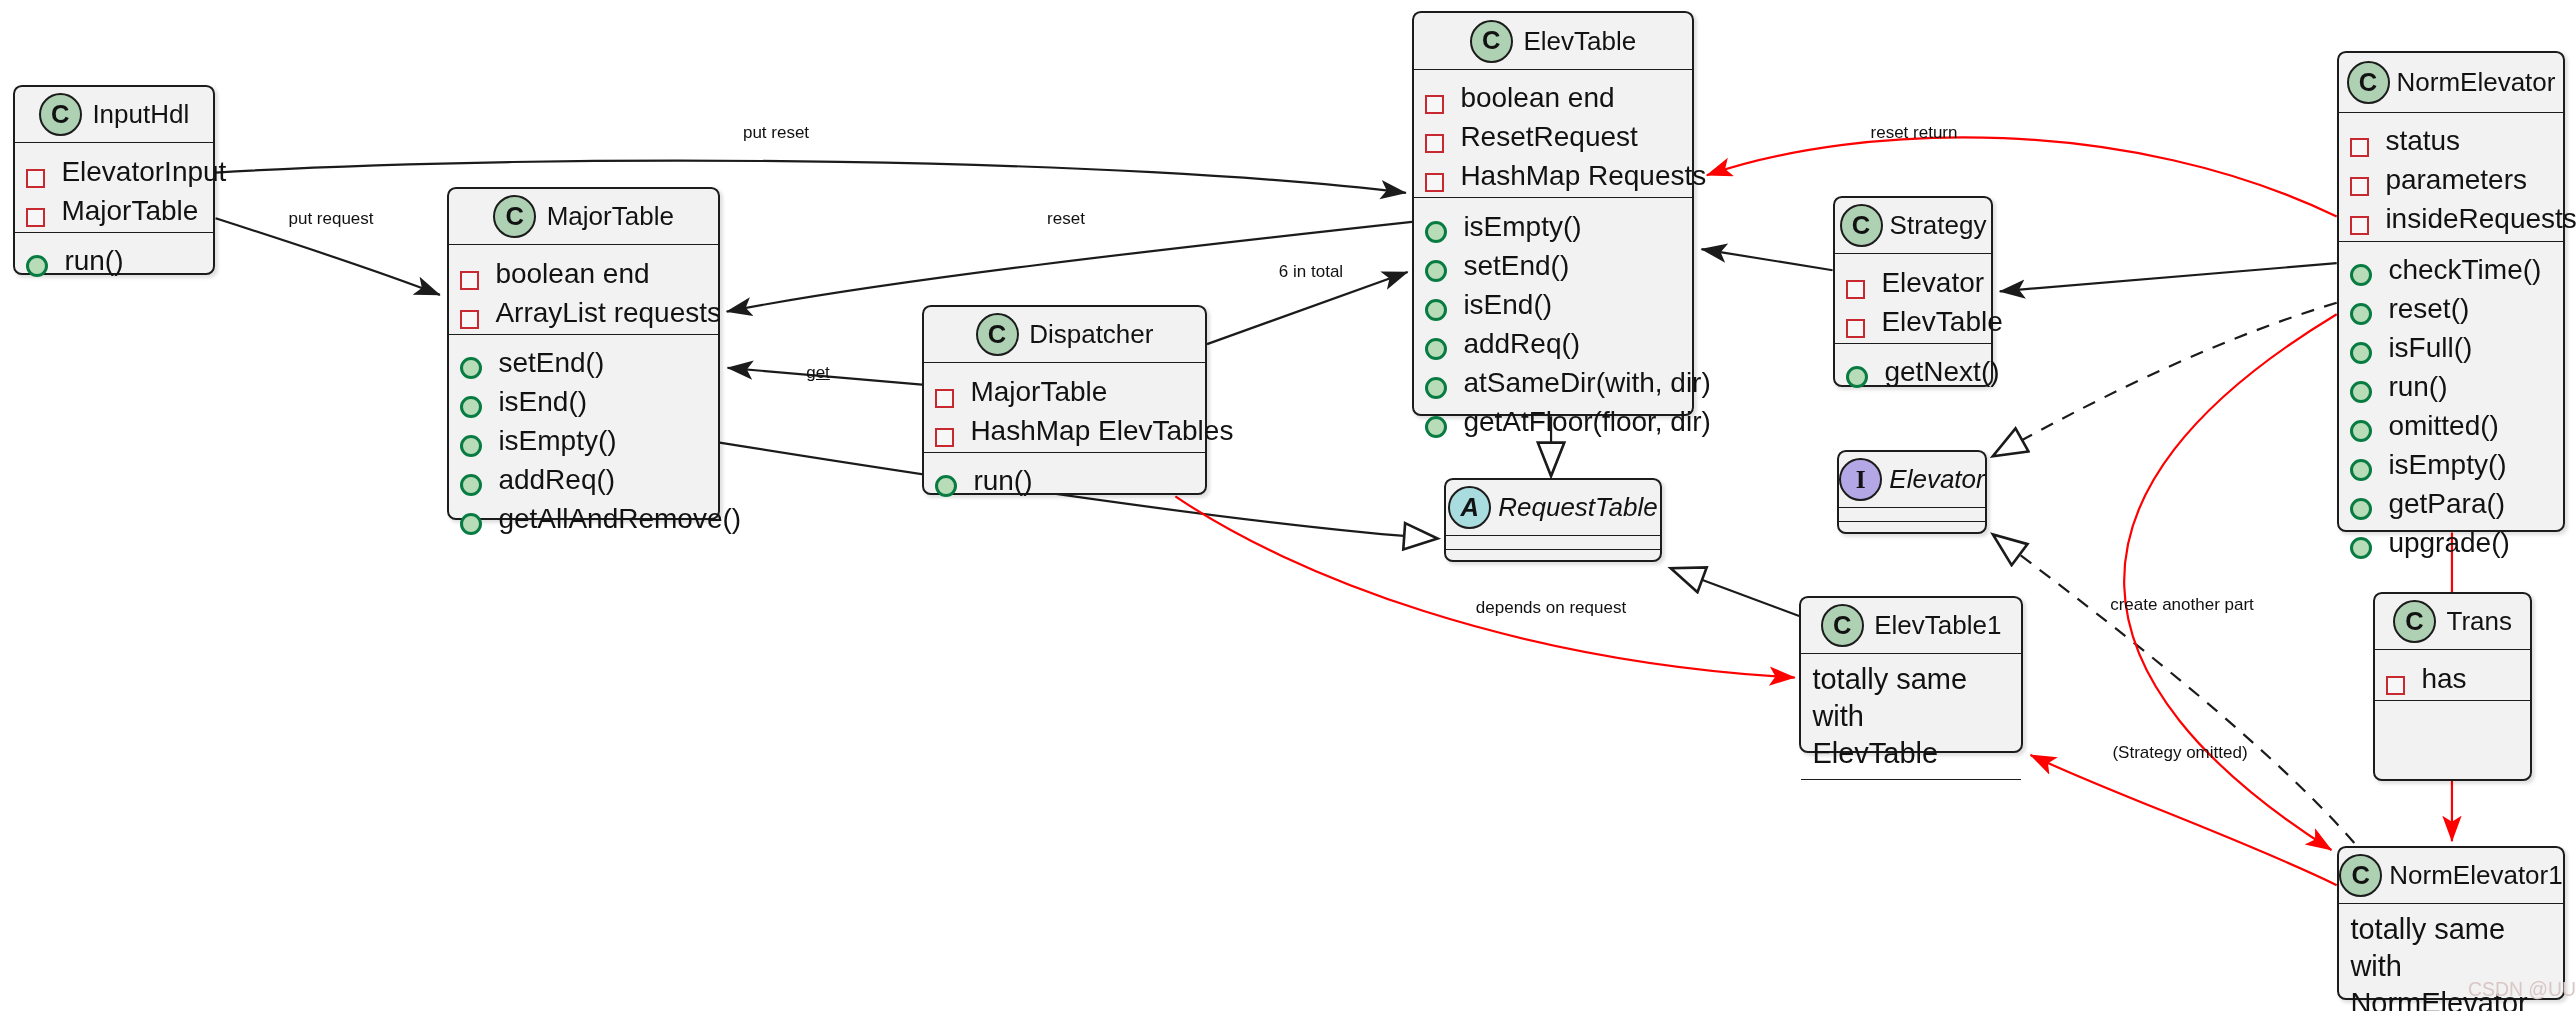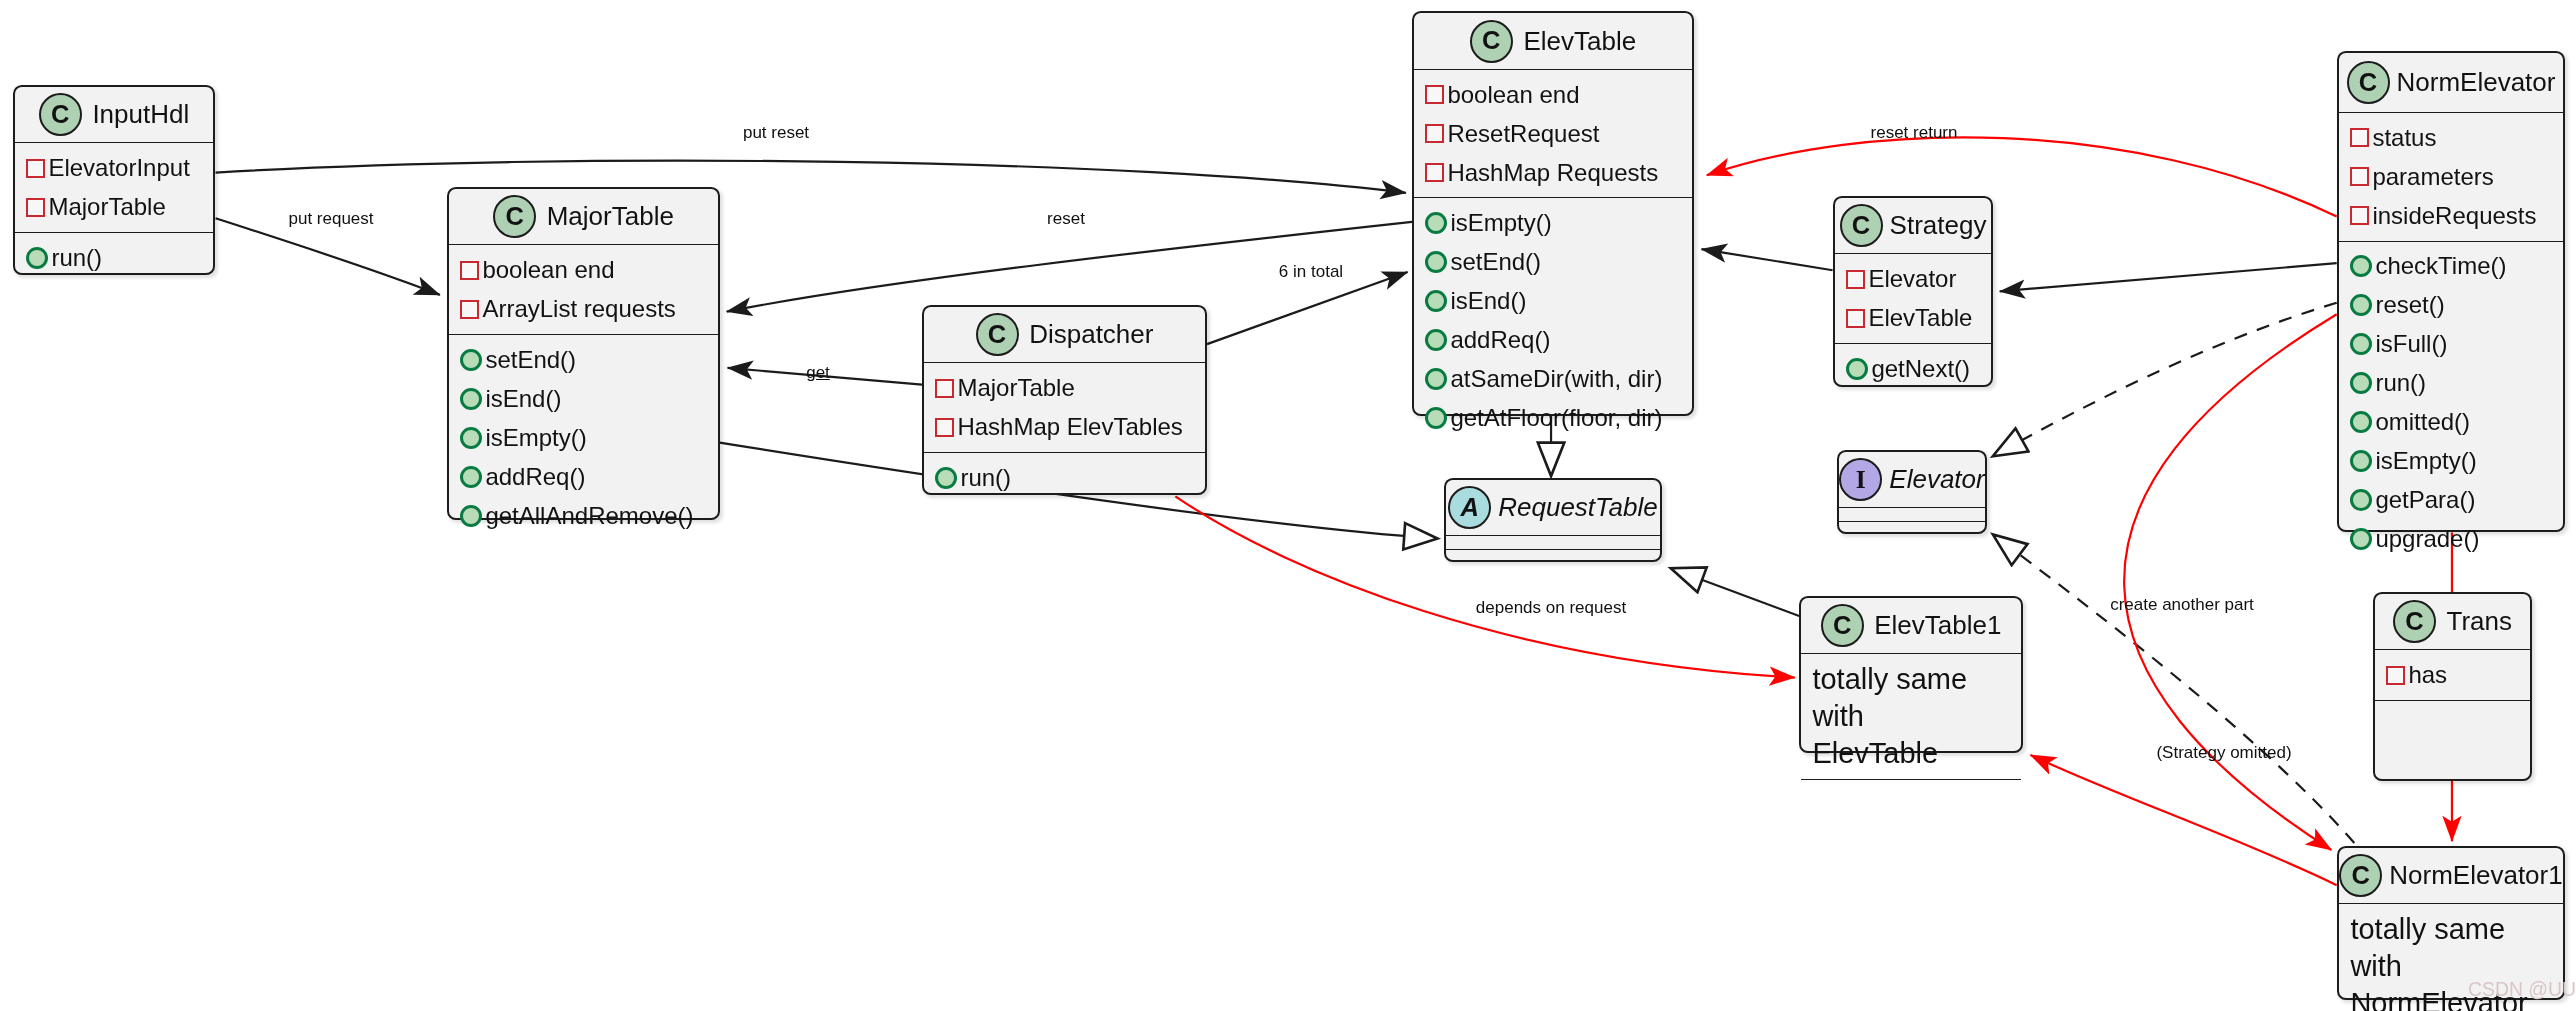--- a/index.html
+++ b/index.html
@@ -15,21 +15,21 @@
   .cname.it{font-style:italic;}
   .badge{width:39px;height:39px;border-radius:50%;border:2.2px solid #1c1c1c;flex:0 0 auto;
          display:flex;align-items:center;justify-content:center;
          font-weight:bold;font-size:25.5px;line-height:1;}
   .badge.c{background:#ADD1B2;}
   .badge.a{background:#A9DCDF;font-style:italic;}
   .badge.i{background:#B4A7E5;font-family:"Liberation Serif",serif;}
   .sec{padding:5.3px 11.4px;flex:0 0 auto;}
   .sec.line{border-bottom:1.8px solid #1c1c1c;}
   .sec.grow{flex:1 1 auto;}
-  .mem{display:flex;align-items:center;gap:3px;height:39px;white-space:nowrap;font-size:24px;}
+  .mem{display:flex;align-items:flex-end;gap:16px;height:39px;white-space:nowrap;font-size:28px;}
   .fld-ic{width:15px;height:15px;border:2.6px solid #C82930;background:#F7F7F7;flex:0 0 auto;}
   .mtd-ic{width:16px;height:16px;border-radius:50%;border:3.1px solid #077B41;background:#B7DCB7;flex:0 0 auto;}
   .note-sec{padding:7px 11.4px;font-size:29px;line-height:37px;}
   .strip{height:13px;flex:0 0 auto;}
   .strip.top{border-top:1.8px solid #1c1c1c;}
   .elabel{position:absolute;transform:translateX(-50%);font-size:17px;white-space:nowrap;color:#111;}
   .watermark{position:absolute;font-size:19.4px;color:#d9c6c6;white-space:nowrap;z-index:5;}
 </style>
 </head>
 <body>
@@ -72,21 +72,21 @@
   </svg>
 
   <div class="elabel" style="left:331px;top:209px;">put request</div>
   <div class="elabel" style="left:776px;top:123px;">put reset</div>
   <div class="elabel" style="left:1066px;top:209px;">reset</div>
   <div class="elabel" style="left:818px;top:363px;text-decoration:underline;">get</div>
   <div class="elabel" style="left:1311px;top:262px;">6 in total</div>
   <div class="elabel" style="left:1914px;top:123px;">reset return</div>
   <div class="elabel" style="left:1551px;top:598px;">depends on request</div>
   <div class="elabel" style="left:2182px;top:595px;">create another part</div>
-  <div class="elabel" style="left:2180px;top:743px;margin-left:44px;">(Strategy omitted)</div>
+  <div class="elabel" style="left:2180px;top:743px;">(Strategy omitted)</div>
 
   <div class="cls" style="left:13px;top:85px;width:202px;height:190px;">
     <div class="hdr">
       <span class="badge c">C</span>
       <span class="cname">InputHdl</span>
     </div>
     <div class="sec line">
       <div class="mem">
           <span class="fld-ic"></span>
           <span>ElevatorInput</span>

